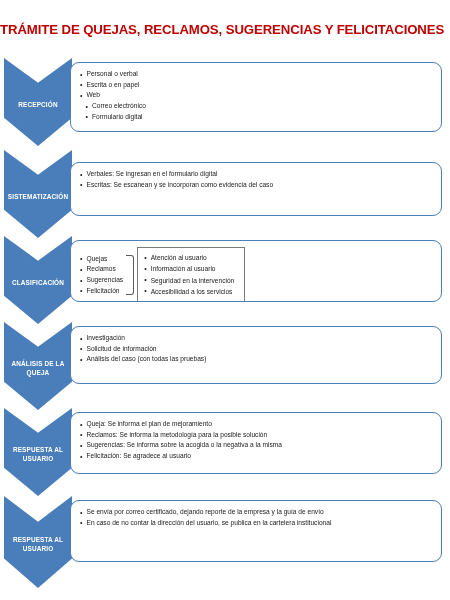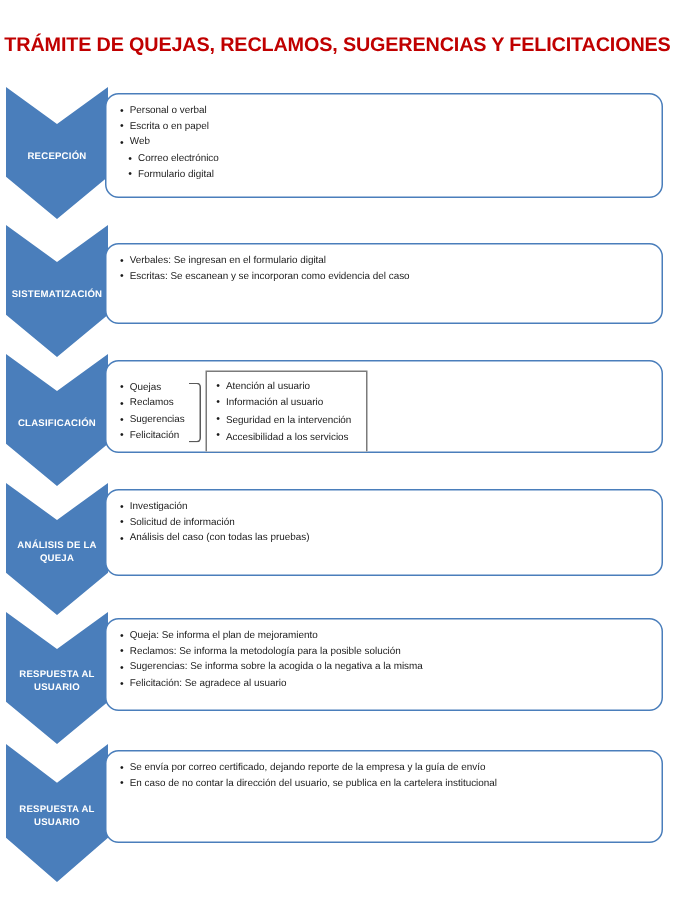--- a/index.html
+++ b/index.html
@@ -20,21 +20,21 @@
     width: 450px;
     height: 600px;
     background: #ffffff;
   }
 
   
   .title {
     position: absolute;
     left: 0;
     top: 22px;
-    width: 450px;
+    width: 364px;
     text-align: center;
     color: #c00000;
     font-size: 13.2px;
     font-weight: bold;
     letter-spacing: -0.1px;
     white-space: nowrap;
   }
 
   
   .flow {

